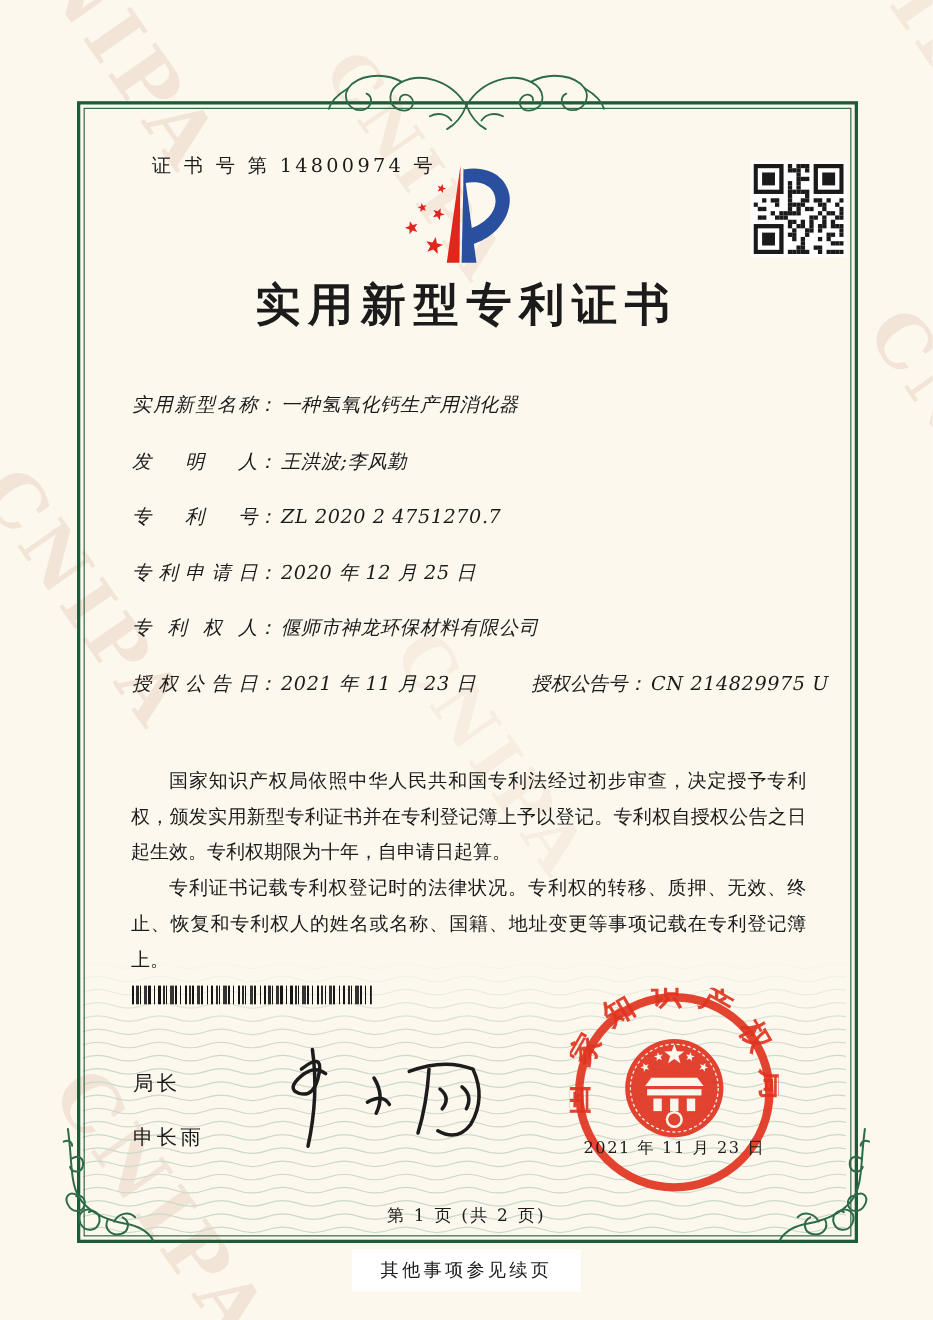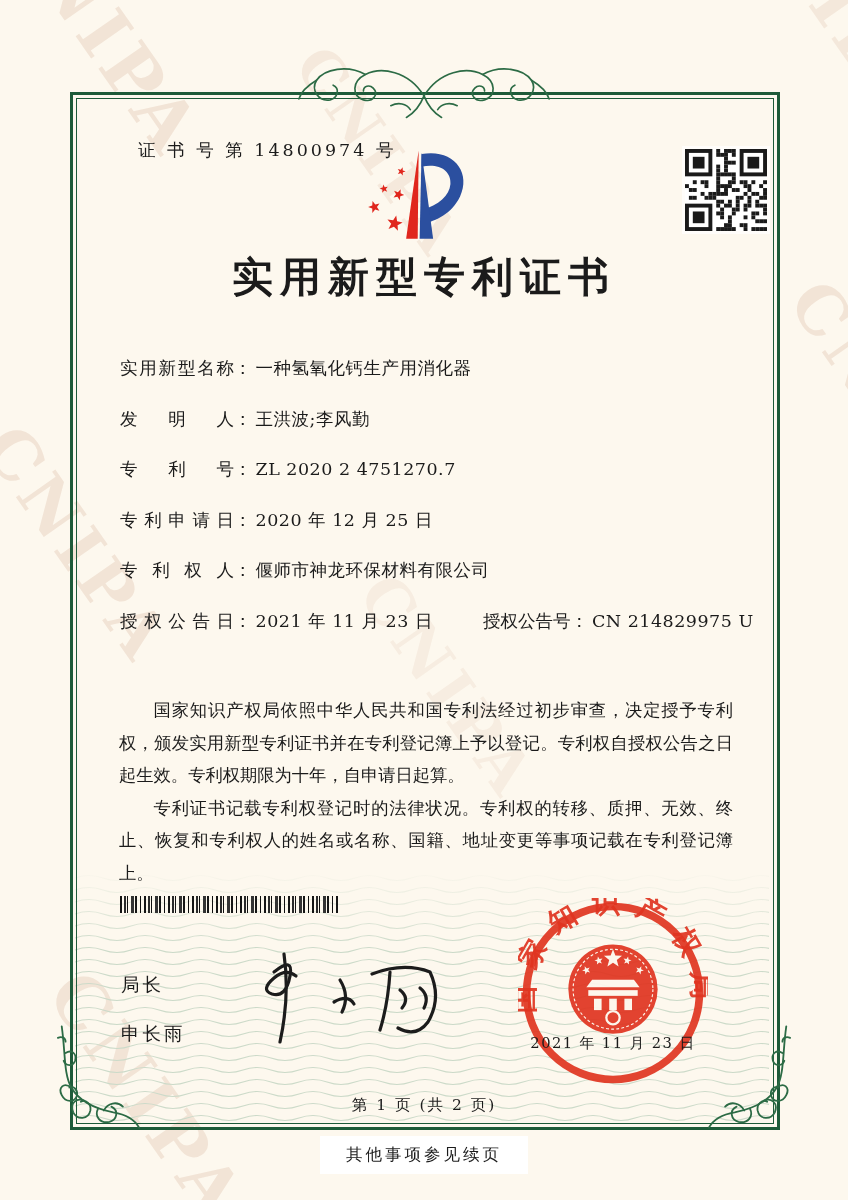--- a/index.html
+++ b/index.html
@@ -33,21 +33,21 @@
   }
   
   .cert-no{position:absolute; left:112px; top:138px; font-size:17.5px; letter-spacing:3px;margin-left:26px;}
   .logo{position:absolute; left:358px; top:140px;}
   .qr{position:absolute; left:682px; top:146px; background:#fffdfa; padding:3px;}
   .title{
     position:absolute; left:0; top:250px; width:848px; text-align:center;
     font-size:41px; font-weight:bold; letter-spacing:7px;
   }
   
-  .fields{position:absolute; left:120px; top:356px; width:620px; font-size:17.5px;}
+  .fields{position:absolute; left:120px; top:356px; width:620px; font-size:17.5px;font-style:italic;}
   .frow{height:50.5px; white-space:nowrap;}
   .flabel{display:inline-block; width:114px; text-align:justify; text-align-last:justify; vertical-align:top;}
   .fcolon{display:inline-block; margin:0 4px 0 0;}
   .fvalue{letter-spacing:0.5px;}
   .fpart2{display:inline-block; margin-left:50px;}
   
   .body-text{
     position:absolute; left:119px; top:694px; width:614px;
     font-size:17.3px; line-height:32.5px; text-align:justify;
   }

